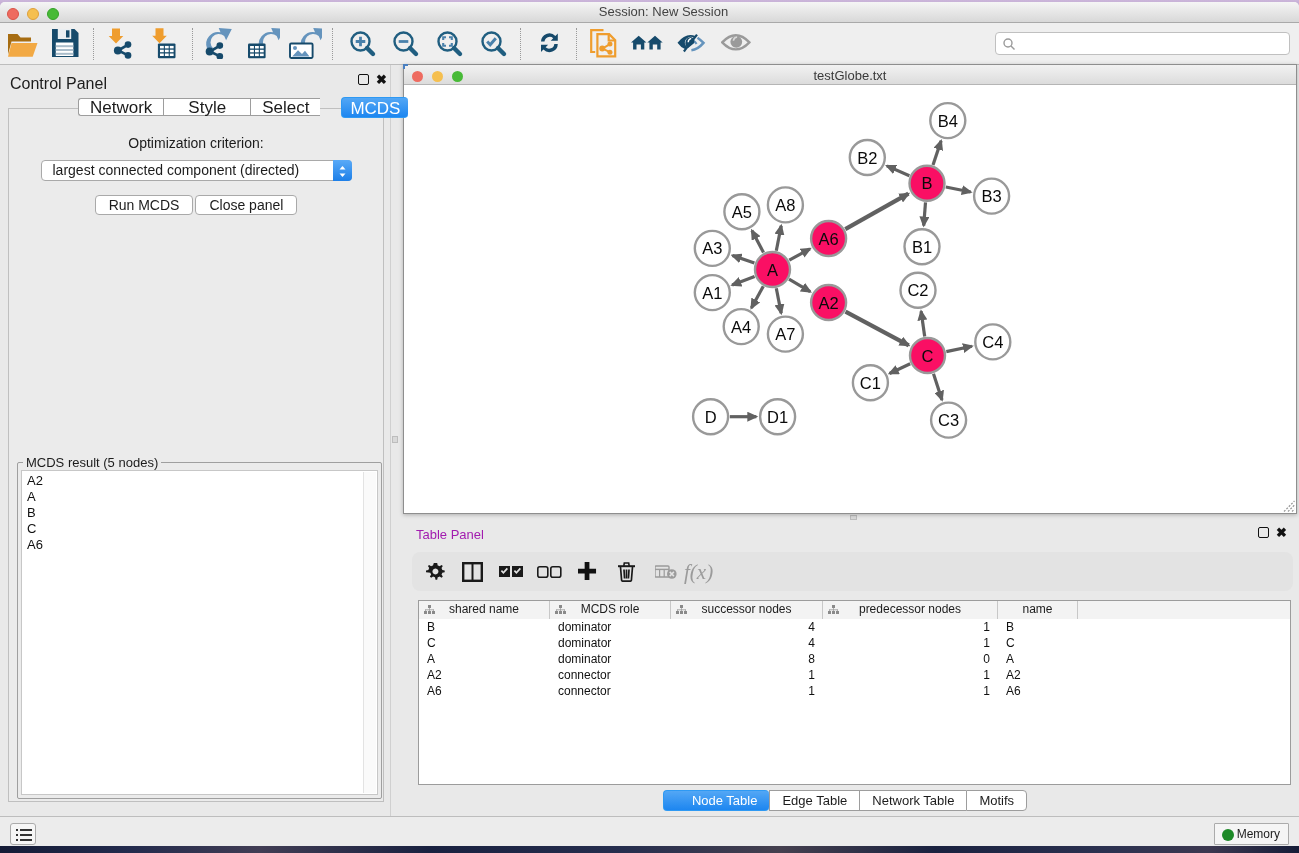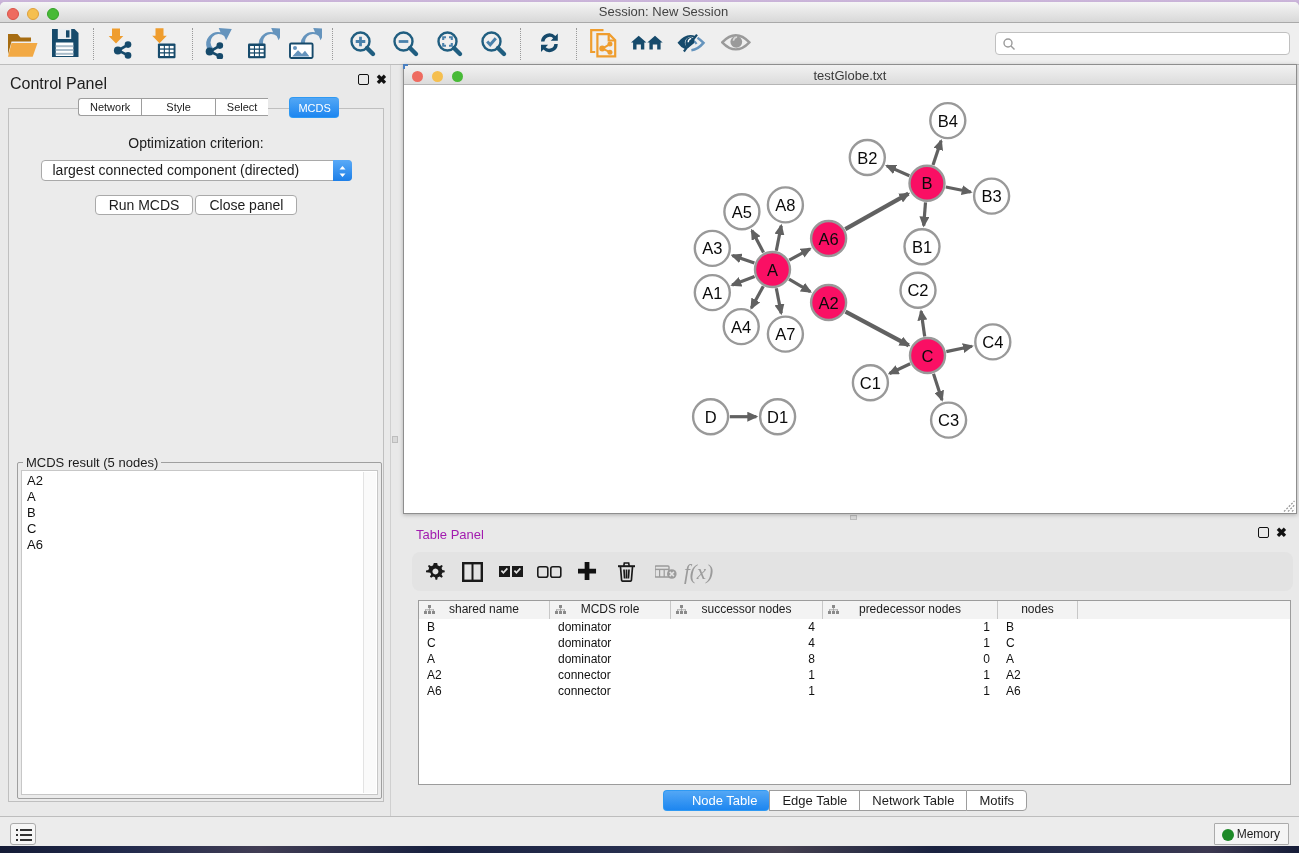--- a/index.html
+++ b/index.html
@@ -21,21 +21,21 @@
 
 .main { flex:1; display:flex; min-height:0; }
 
 .cpanel { width:391px; background:#e9e9e9; position:relative; border-right:1px solid #d0d0d0; }
 .cphead { height:36px; position:relative; }
 .cphead .t { position:absolute; left:10px; top:10px; font-size:16px; color:#1c1c1c; }
 .winbtns { position:absolute; right:3px; top:9px; display:flex; gap:7px; color:#111; }
 .flbtn { width:11px; height:11px; border:1.5px solid #111; border-radius:2px; }
 .xbtn { font-size:13px; font-weight:bold; line-height:11px; }
 .tabs { position:absolute; left:78px; top:33px; display:flex; z-index:3; }
-.tab { height:18px; line-height:17px; font-size:11px; color:#1c1c1c; background:#fff; border:1px solid #9d9d9d; border-right:none; padding:0 11px; }
+.tab { height:18px; line-height:17px; font-size:17px; color:#1c1c1c; background:#fff; border:1px solid #9d9d9d; border-right:none; padding:0 11px; }
 .tab:first-child { border-radius:3px 0 0 3px; }
 .tab.sel { background:linear-gradient(#53a7f5,#1d86f0); color:#fff; border-color:#2e99f3; border-radius:4px; height:21px; margin-top:-1.5px; line-height:21px;margin-left:21px; }
 .cpbody { position:absolute; left:8px; top:43px; width:376px; height:694px; background:#ebebeb; border:1px solid #bfbfbf; }
 .optlabel { text-align:center; margin-top:26px; font-size:14px; color:#1c1c1c; }
 .select { position:relative; margin:9px auto 0; width:311px; height:21px; background:#fff; border:1px solid #a9a9a9; border-radius:4px; font-size:14px; line-height:19px; padding-left:11px; color:#1c1c1c; }
 .select .stepper { position:absolute; right:-1px; top:-1px; width:19px; height:21px; background:linear-gradient(#5aaaf7,#1d7fe8); border-radius:0 4px 4px 0; }
 .select .stepper svg { position:absolute; left:3px; top:3px; }
 .btnrow { display:flex; justify-content:center; gap:2px; margin-top:14px; }
 .btn { height:20px; background:#fff; border:1px solid #a9a9a9; border-radius:4px; font-size:14px; line-height:18px; padding:0 13px; color:#1c1c1c; }
 .group { position:absolute; left:8px; top:353px; width:365px; height:337px; border:1px solid #9f9f9f; border-radius:2px; }
@@ -465,21 +465,21 @@
                   <g fill="#8a8a8a">
                     <rect x="4" y="0" width="3" height="3"></rect>
                     <rect x="0" y="6" width="3" height="3"></rect>
                     <rect x="4" y="6" width="3" height="3"></rect>
                     <rect x="8" y="6" width="3" height="3"></rect>
                     <path d="M5.2 3h0.6v1.5h-0.6z"></path>
                     <path d="M1.2 4.5h8.6v0.7H1.2z"></path>
                     <path d="M1.2 4.5h0.6v1.5h-0.6z M5.2 4.5h0.6v1.5h-0.6z M9.2 4.5h0.6v1.5h-0.6z"></path>
                   </g>
                 </svg>predecessor nodes</div>
-              <div class="th" style="width:80px">nodes</div>
+              <div class="th" style="width:80px">name</div>
               <div style="flex:1"></div>
             </div>
             <div class="trow">
               <div class="td" style="width:131px">B</div>
               <div class="td" style="width:121px">dominator</div>
               <div class="td" style="width:152px;text-align:right">4</div>
               <div class="td" style="width:175px;text-align:right">1</div>
               <div class="td" style="width:80px">B</div>
             </div>
             <div class="trow">

